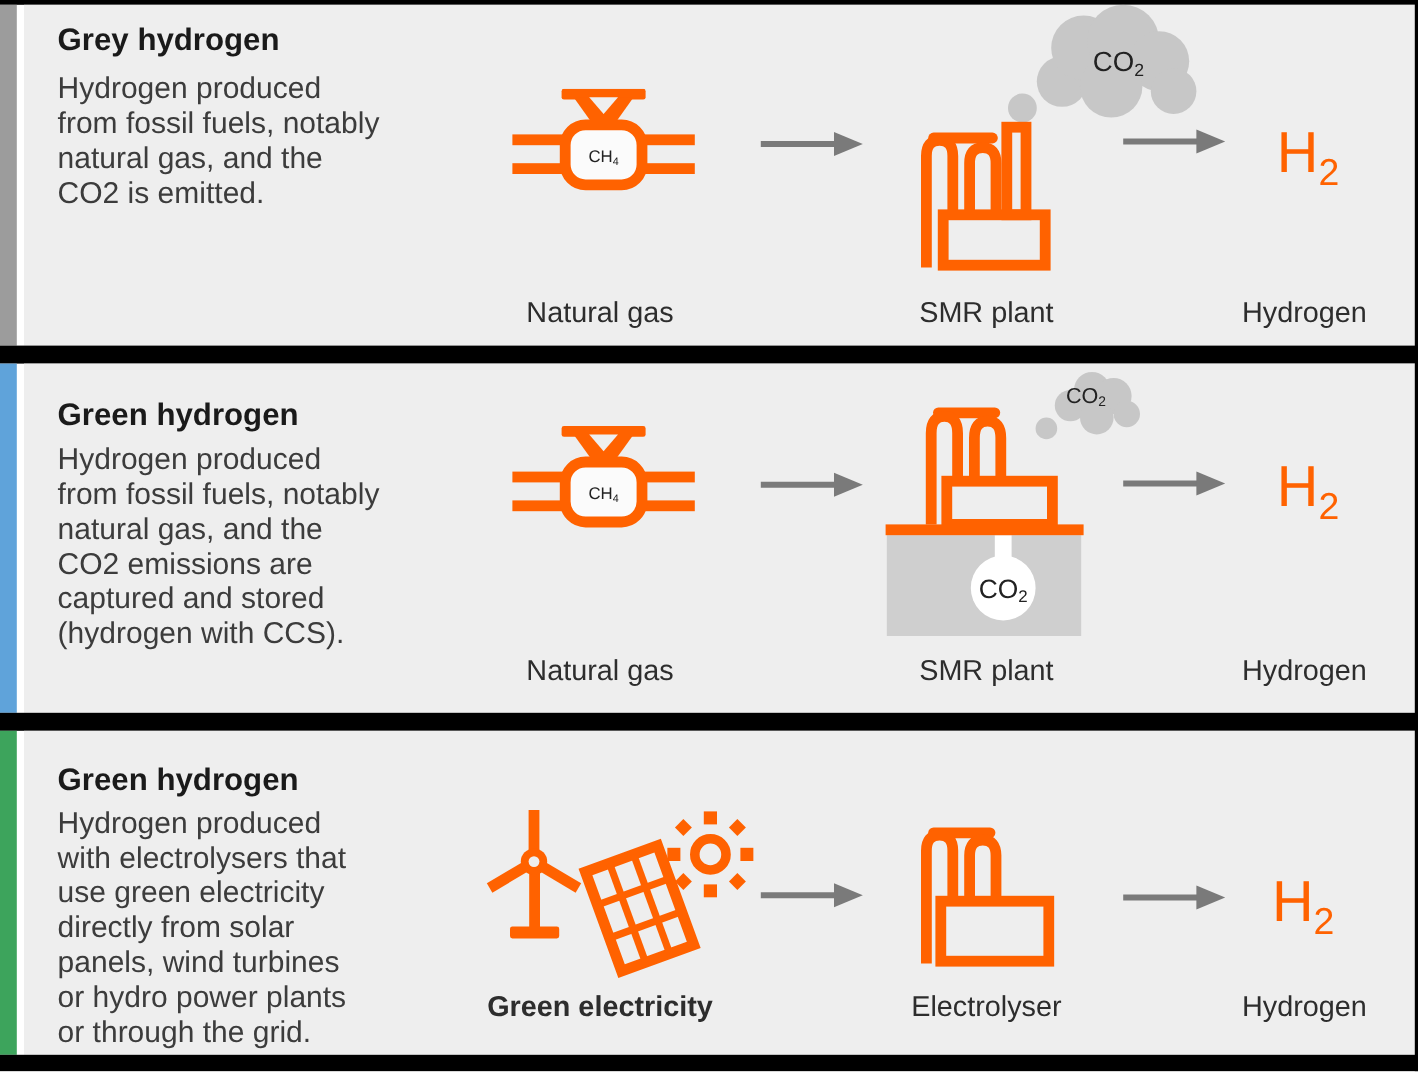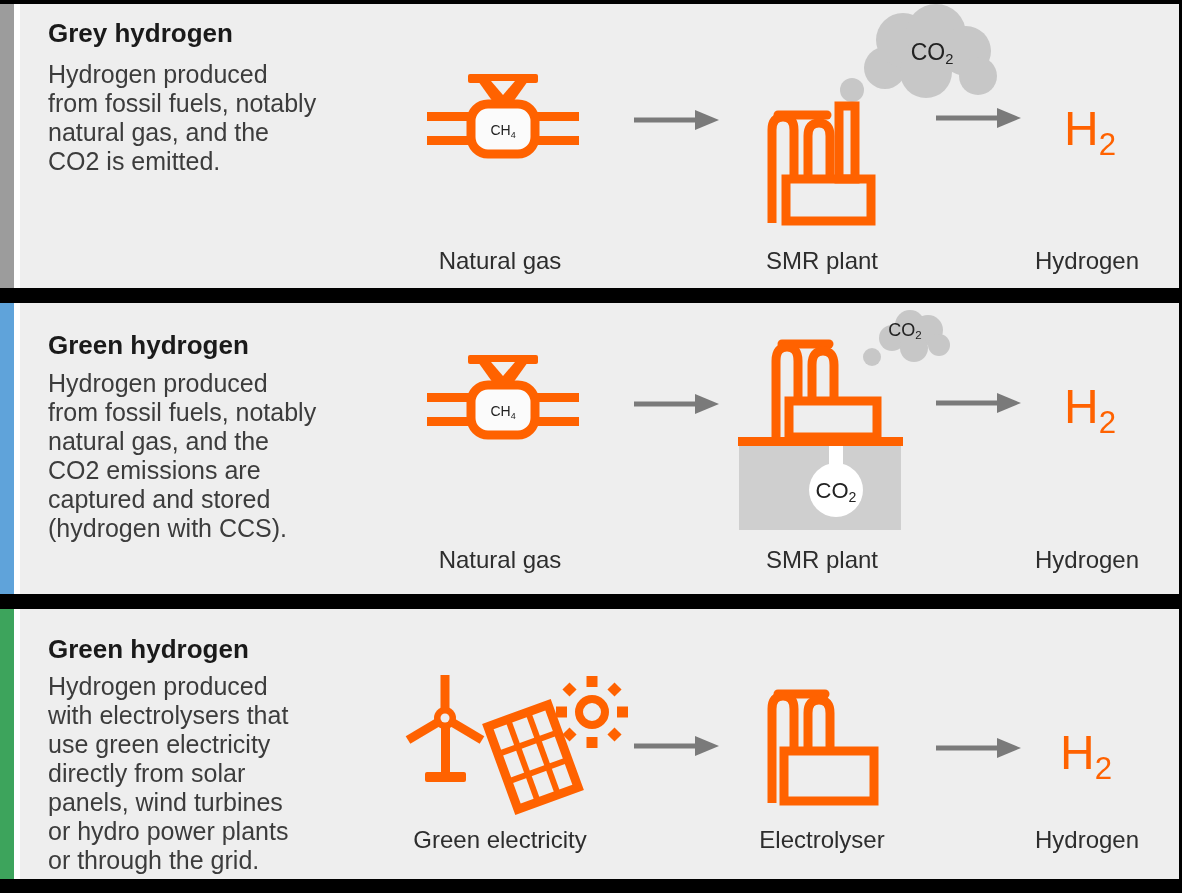--- a/index.html
+++ b/index.html
@@ -236,21 +236,21 @@
 
     <svg class="icon" style="left:935px;top:126px;" width="88" height="26" viewBox="0 0 88 26">
       <line class="as" x1="1" y1="13" x2="64" y2="13"></line>
         <polygon class="af" points="62,3 86,13 62,23"></polygon>
     </svg>
 
     <div class="h2big" style="left:1086px;top:143px;">
       <span>H</span><span class="sub">2</span>
     </div>
 
-    <div class="flow-label" style="left:500px;top:217px;">Green electricity</div>
+    <div class="flow-label" style="left:500px;top:217px;font-weight:bold;">Green electricity</div>
     <div class="flow-label" style="left:822px;top:217px;text-align:center;">Electrolyser</div>
     <div class="flow-label" style="left:1087px;top:217px;">Hydrogen</div>
   </section>
 
   <div class="bar" style="top:879px;height:14px;"></div>
   <div class="frame-right"></div>
 
 </div>
 
 </body></html>

